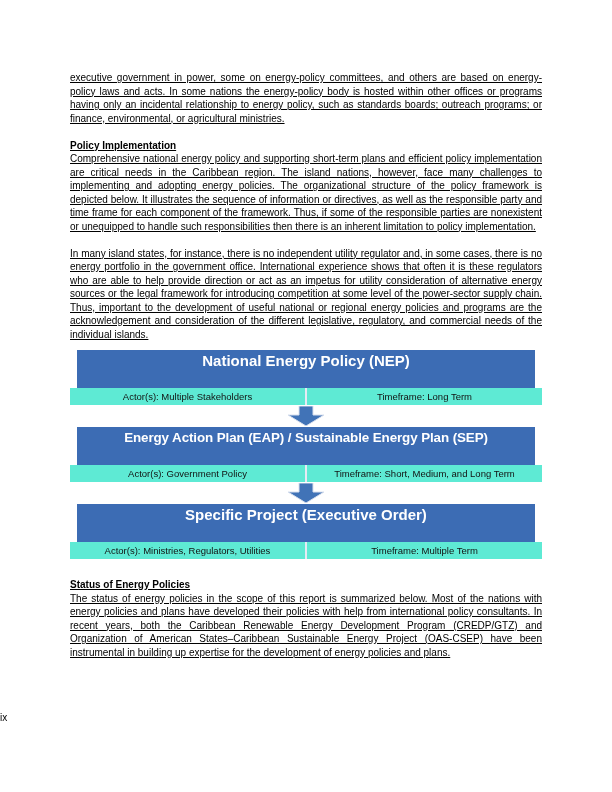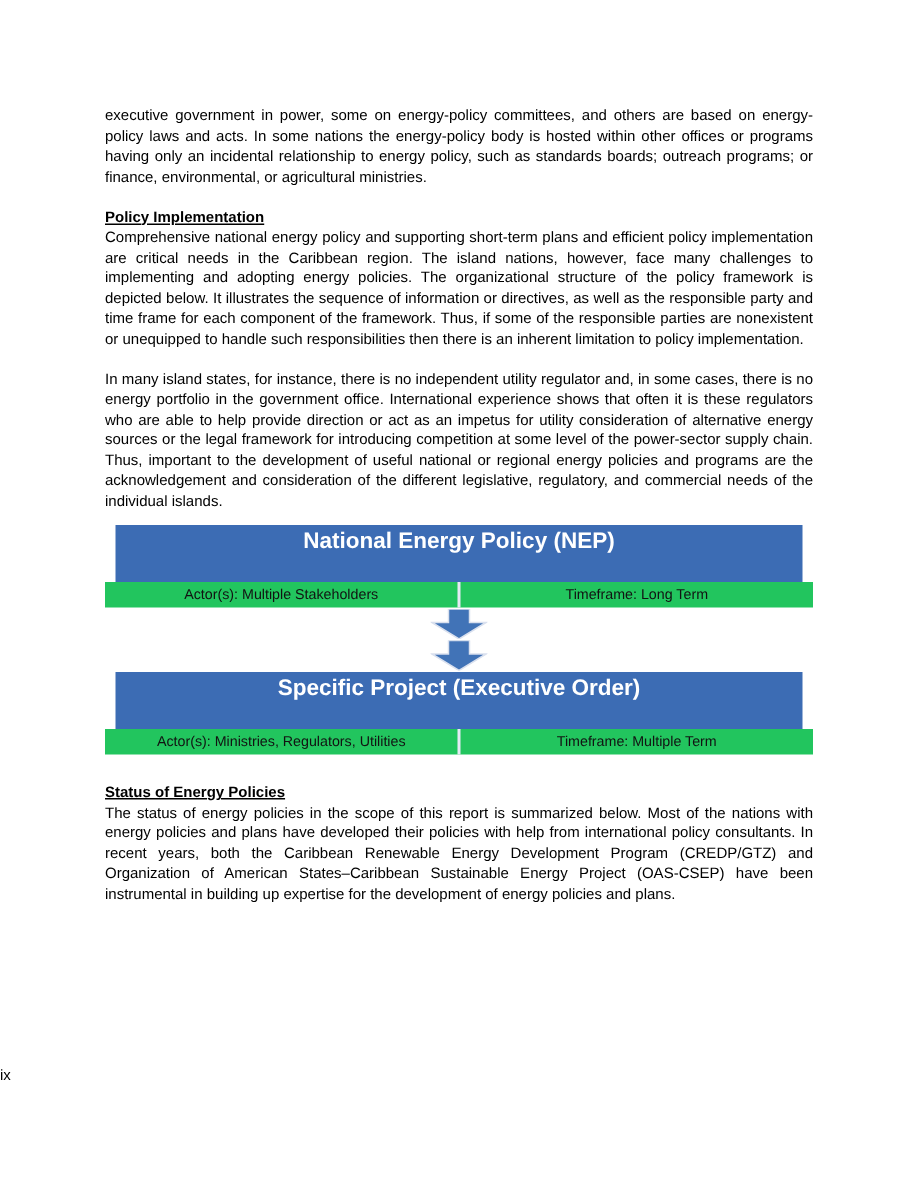--- a/index.html
+++ b/index.html
@@ -14,20 +14,21 @@
   }
   .content {
     position: absolute;
     left: 70px; top: 71px; width: 472px;
   }
   .body-text {
     font-size: 10px;
     line-height: 13.5px;
     text-align: justify;
     margin: 0;
+    text-decoration: underline;
   }
   .para-gap { margin-top: 13.5px; }
   .heading {
     font-size: 10px;
     line-height: 13.5px;
     font-weight: bold;
     margin: 13.5px 0 0 0;
     text-decoration: underline;
   }
   .heading-status { margin-top: 19px; }
@@ -41,21 +42,21 @@
     color: #ffffff;
     font-weight: bold;
     font-size: 15px;
     text-align: center;
     white-space: nowrap;
     overflow: hidden;
   }
   .unit-header--long { font-size: 13.4px; letter-spacing: -0.1px; }
   .unit-sub {
     height: 17px;
-    background: #22c55e;
+    background: #5eead4;
     display: flex;
     align-items: center;
   }
   .unit-sub .cell {
     flex: 1;
     text-align: center;
     font-size: 9.5px;
     color: #121212;
     white-space: nowrap;
     overflow: hidden;
@@ -106,20 +107,28 @@
         <div class="cell">Timeframe: Long Term</div>
       </div>
     </div>
 
     <div class="arrow-wrap">
       <svg class="arrow" width="38" height="20" viewBox="0 0 38 20">
         <polygon points="12,0 26,0 26,9 37,9 19,20 1,9 12,9"></polygon>
       </svg>
     </div>
 
+    <div class="unit">
+      <div class="unit-header unit-header--long">Energy Action Plan (EAP) / Sustainable Energy Plan (SEP)</div>
+      <div class="unit-sub">
+        <div class="cell">Actor(s): Government Policy</div>
+        <div class="vdivider"></div>
+        <div class="cell">Timeframe: Short, Medium, and Long Term</div>
+      </div>
+    </div>
 
     <div class="arrow-wrap">
       <svg class="arrow" width="38" height="20" viewBox="0 0 38 20">
         <polygon points="12,0 26,0 26,9 37,9 19,20 1,9 12,9"></polygon>
       </svg>
     </div>
 
     <div class="unit">
       <div class="unit-header">Specific Project (Executive Order)</div>
       <div class="unit-sub">

